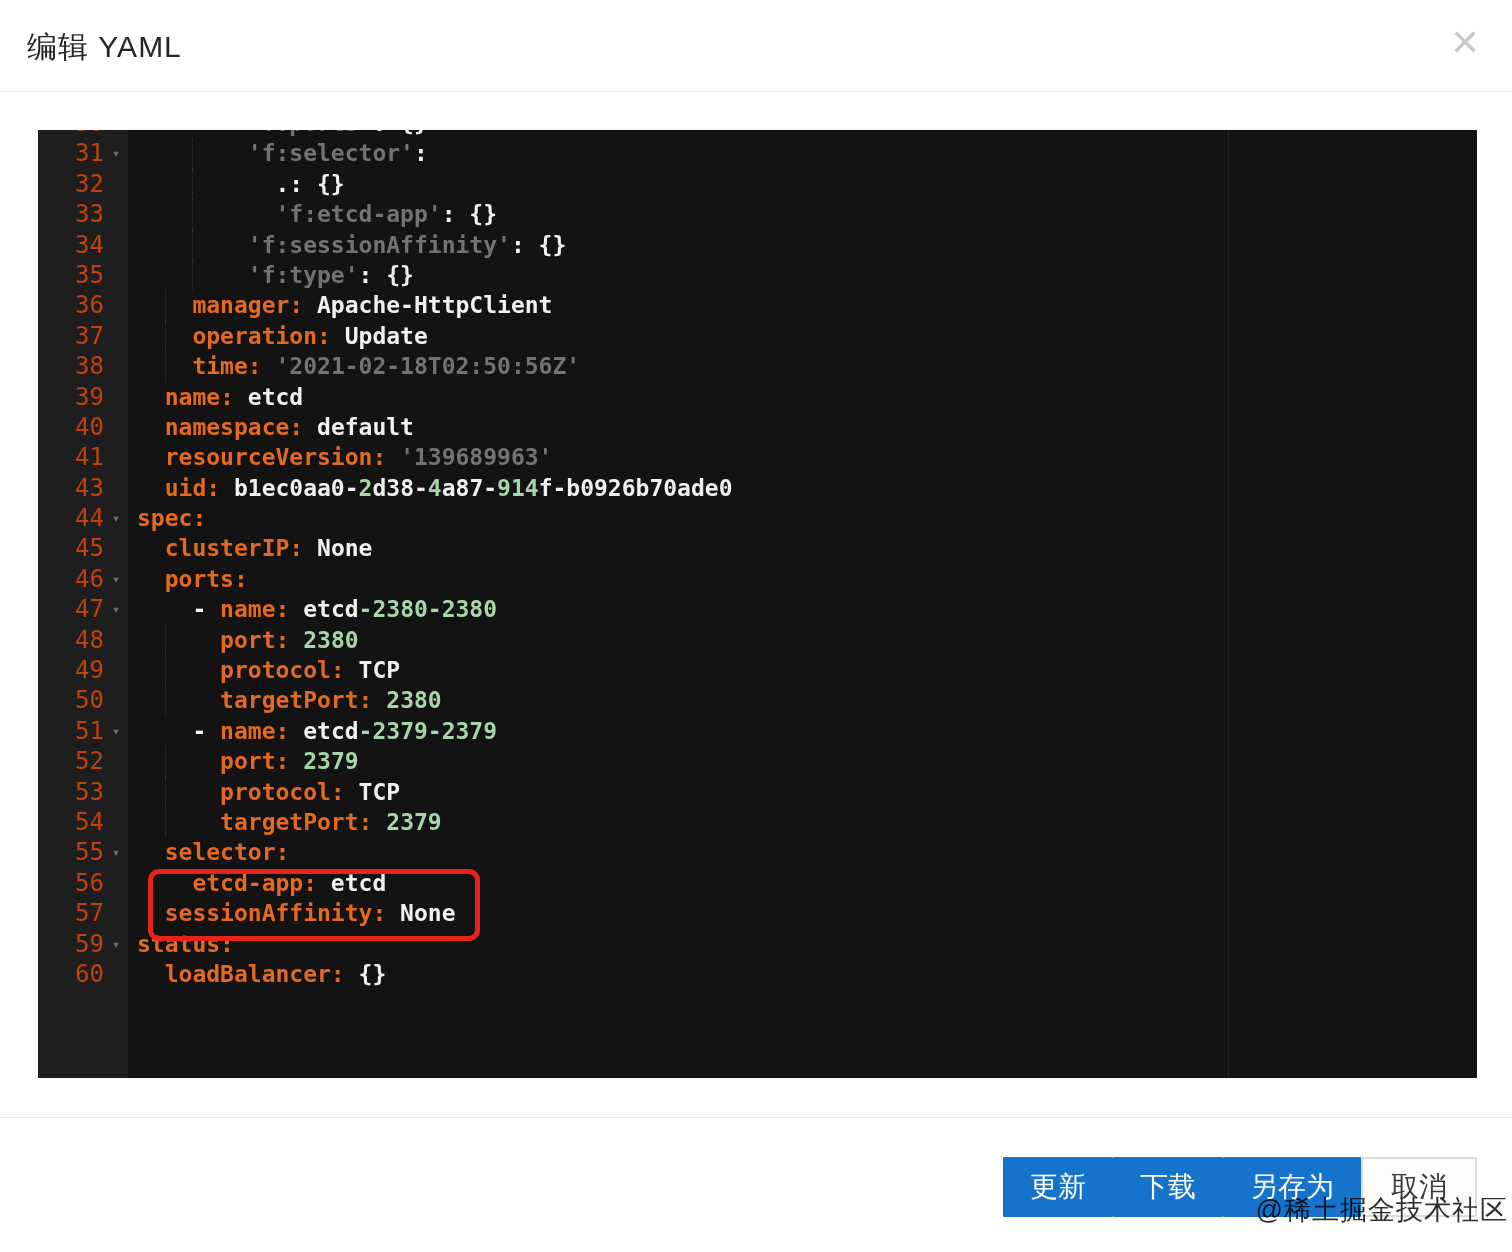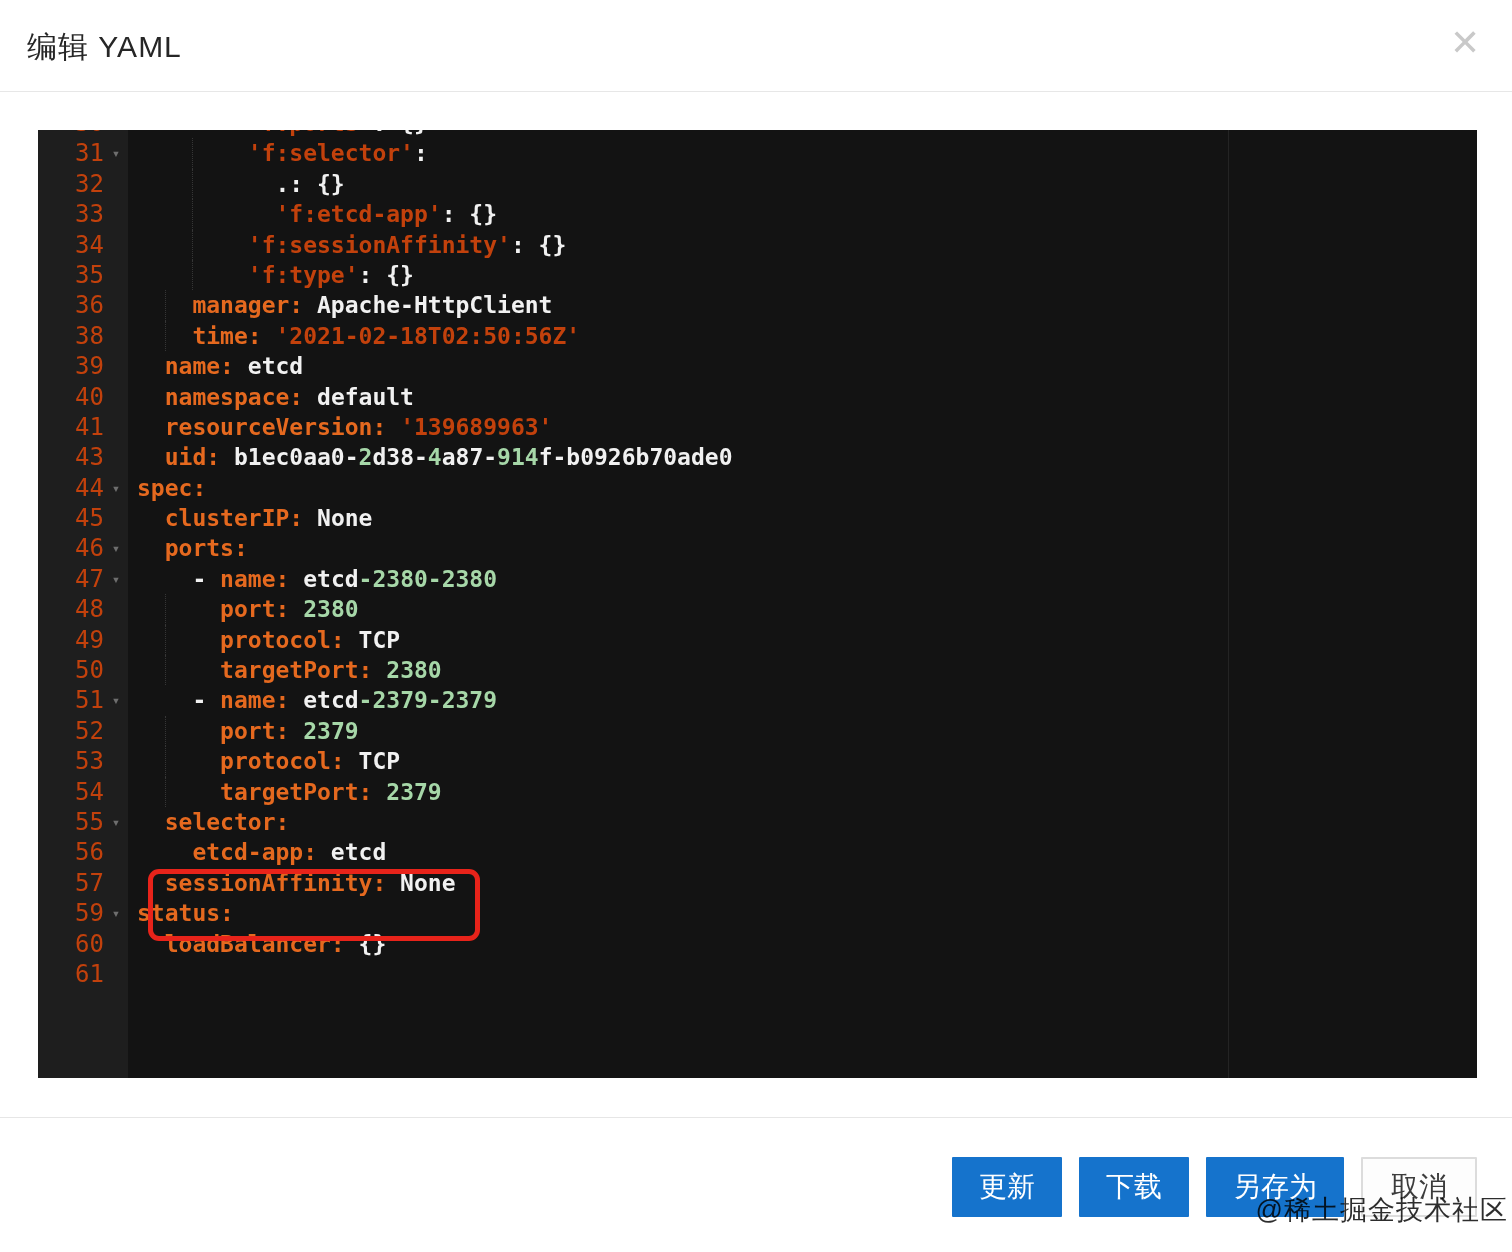--- a/index.html
+++ b/index.html
@@ -18,26 +18,26 @@
   .gutter-bg{position:absolute;left:0;top:0;width:90px;height:100%;background:#1e1e1e;}
   .content-vline{position:absolute;left:1190px;top:0;width:1px;height:100%;background:#242424;}
   .lines{position:relative;font-family:"DejaVu Sans Mono", monospace;font-size:23px;font-weight:700;line-height:30.4px;}
   .line{display:flex;height:30.4px;white-space:pre;}
   .num{flex:none;width:66px;text-align:right;color:#c2410c;font-weight:400;font-size:24px;}
   .fold{flex:none;width:24px;text-align:center;color:#6e6e6e;font-size:14px;line-height:30.4px;}
   .codecell{position:relative;flex:1;padding-left:9px;}
   .guide{position:absolute;top:0;bottom:0;width:0;border-left:1px dotted rgba(255,255,255,.15);}
   .tk-p{color:#f1f1f1;}
   .tk-k{color:#e5691f;}
-  .tk-s{color:#c2410c;}
+  .tk-s{color:#737373;}
   .tk-n{color:#a6d7a8;}
   .annotation-box{position:absolute;left:110px;top:739px;width:322px;height:62px;border:5px solid #e8231a;border-radius:11px;pointer-events:none;}
   
   .footer-divider{position:absolute;left:0;right:0;top:1117px;height:1px;background:#e6e6e6;}
-  .btn-row{position:absolute;top:1157px;right:35px;display:flex;gap:17px;}
+  .btn-row{position:absolute;top:1157px;right:35px;display:flex;}
   .btn{height:60px;display:flex;align-items:center;justify-content:center;font-size:28px;cursor:pointer;font-family:"Liberation Sans", sans-serif;border:none;box-sizing:border-box;border-radius:1px;}
   .btn.primary{background:#1573cc;color:#ffffff;padding:0 27px;}
   .btn.default{background:#fdfdfd;color:#3c3c3c;border:2px solid #dcdcdc;padding:0 28px;}
   
   .watermark{position:absolute;right:4px;top:1192px;font-size:27px;color:#000000;opacity:.82;z-index:20;pointer-events:none;letter-spacing:1px;}
 </style>
 </head>
 <body>
 
 <div class="modal-header">
@@ -51,20 +51,21 @@
   <div class="gutter-bg"></div>
   <div class="content-vline"></div>
   <div class="lines">
       <div class="line" style="margin-top: -22px;"><span class="num">30</span><span class="fold"></span><span class="codecell"><span class="tk-p">        </span><span class="tk-s">'f:ports'</span><span class="tk-p">: {}</span></span></div>
       <div class="line"><span class="num">31</span><span class="fold">▾</span><span class="codecell"><i class="guide" style="left: 64.2px;"></i><span class="tk-p">        </span><span class="tk-s">'f:selector'</span><span class="tk-p">:</span></span></div>
       <div class="line"><span class="num">32</span><span class="fold"></span><span class="codecell"><i class="guide" style="left: 64.2px;"></i><span class="tk-p">          .: {}</span></span></div>
       <div class="line"><span class="num">33</span><span class="fold"></span><span class="codecell"><i class="guide" style="left: 64.2px;"></i><span class="tk-p">          </span><span class="tk-s">'f:etcd-app'</span><span class="tk-p">: {}</span></span></div>
       <div class="line"><span class="num">34</span><span class="fold"></span><span class="codecell"><i class="guide" style="left: 64.2px;"></i><span class="tk-p">        </span><span class="tk-s">'f:sessionAffinity'</span><span class="tk-p">: {}</span></span></div>
       <div class="line"><span class="num">35</span><span class="fold"></span><span class="codecell"><i class="guide" style="left: 64.2px;"></i><span class="tk-p">        </span><span class="tk-s">'f:type'</span><span class="tk-p">: {}</span></span></div>
       <div class="line"><span class="num">36</span><span class="fold"></span><span class="codecell"><i class="guide" style="left: 36.6px;"></i><span class="tk-p">    </span><span class="tk-k">manager:</span><span class="tk-p"> Apache-HttpClient</span></span></div>
+      <div class="line"><span class="num">37</span><span class="fold"></span><span class="codecell"><i class="guide" style="left: 36.6px;"></i><span class="tk-p">    </span><span class="tk-k">operation:</span><span class="tk-p"> Update</span></span></div>
       <div class="line"><span class="num">38</span><span class="fold"></span><span class="codecell"><i class="guide" style="left: 36.6px;"></i><span class="tk-p">    </span><span class="tk-k">time:</span><span class="tk-p"> </span><span class="tk-s">'2021-02-18T02:50:56Z'</span></span></div>
       <div class="line"><span class="num">39</span><span class="fold"></span><span class="codecell"><span class="tk-p">  </span><span class="tk-k">name:</span><span class="tk-p"> etcd</span></span></div>
       <div class="line"><span class="num">40</span><span class="fold"></span><span class="codecell"><span class="tk-p">  </span><span class="tk-k">namespace:</span><span class="tk-p"> default</span></span></div>
       <div class="line"><span class="num">41</span><span class="fold"></span><span class="codecell"><span class="tk-p">  </span><span class="tk-k">resourceVersion:</span><span class="tk-p"> </span><span class="tk-s">'139689963'</span></span></div>
       <div class="line"><span class="num">43</span><span class="fold"></span><span class="codecell"><span class="tk-p">  </span><span class="tk-k">uid:</span><span class="tk-p"> b1ec0aa0-</span><span class="tk-n">2</span><span class="tk-p">d38-</span><span class="tk-n">4</span><span class="tk-p">a87-</span><span class="tk-n">914</span><span class="tk-p">f-b0926b70ade0</span></span></div>
       <div class="line"><span class="num">44</span><span class="fold">▾</span><span class="codecell"><span class="tk-k">spec:</span></span></div>
       <div class="line"><span class="num">45</span><span class="fold"></span><span class="codecell"><span class="tk-p">  </span><span class="tk-k">clusterIP:</span><span class="tk-p"> None</span></span></div>
       <div class="line"><span class="num">46</span><span class="fold">▾</span><span class="codecell"><span class="tk-p">  </span><span class="tk-k">ports:</span></span></div>
       <div class="line"><span class="num">47</span><span class="fold">▾</span><span class="codecell"><span class="tk-p">    - </span><span class="tk-k">name:</span><span class="tk-p"> etcd</span><span class="tk-n">-2380-2380</span></span></div>
       <div class="line"><span class="num">48</span><span class="fold"></span><span class="codecell"><i class="guide" style="left: 36.6px;"></i><span class="tk-p">      </span><span class="tk-k">port:</span><span class="tk-p"> </span><span class="tk-n">2380</span></span></div>
@@ -72,21 +73,20 @@
       <div class="line"><span class="num">50</span><span class="fold"></span><span class="codecell"><i class="guide" style="left: 36.6px;"></i><span class="tk-p">      </span><span class="tk-k">targetPort:</span><span class="tk-p"> </span><span class="tk-n">2380</span></span></div>
       <div class="line"><span class="num">51</span><span class="fold">▾</span><span class="codecell"><span class="tk-p">    - </span><span class="tk-k">name:</span><span class="tk-p"> etcd</span><span class="tk-n">-2379-2379</span></span></div>
       <div class="line"><span class="num">52</span><span class="fold"></span><span class="codecell"><i class="guide" style="left: 36.6px;"></i><span class="tk-p">      </span><span class="tk-k">port:</span><span class="tk-p"> </span><span class="tk-n">2379</span></span></div>
       <div class="line"><span class="num">53</span><span class="fold"></span><span class="codecell"><i class="guide" style="left: 36.6px;"></i><span class="tk-p">      </span><span class="tk-k">protocol:</span><span class="tk-p"> TCP</span></span></div>
       <div class="line"><span class="num">54</span><span class="fold"></span><span class="codecell"><i class="guide" style="left: 36.6px;"></i><span class="tk-p">      </span><span class="tk-k">targetPort:</span><span class="tk-p"> </span><span class="tk-n">2379</span></span></div>
       <div class="line"><span class="num">55</span><span class="fold">▾</span><span class="codecell"><span class="tk-p">  </span><span class="tk-k">selector:</span></span></div>
       <div class="line"><span class="num">56</span><span class="fold"></span><span class="codecell"><span class="tk-p">    </span><span class="tk-k">etcd-app:</span><span class="tk-p"> etcd</span></span></div>
       <div class="line"><span class="num">57</span><span class="fold"></span><span class="codecell"><span class="tk-p">  </span><span class="tk-k">sessionAffinity:</span><span class="tk-p"> None</span></span></div>
       <div class="line"><span class="num">59</span><span class="fold">▾</span><span class="codecell"><span class="tk-k">status:</span></span></div>
       <div class="line"><span class="num">60</span><span class="fold"></span><span class="codecell"><span class="tk-p">  </span><span class="tk-k">loadBalancer:</span><span class="tk-p"> {}</span></span></div>
-      <div class="line"><span class="num">61</span><span class="fold"></span><span class="codecell"></span></div>
     </div>
   <div class="annotation-box"></div>
 </div>
 
 <div class="footer-divider"></div>
 <div class="btn-row">
     <button class="btn primary">更新</button>
     <button class="btn primary">下载</button>
     <button class="btn primary">另存为</button>
     <button class="btn default">取消</button>

